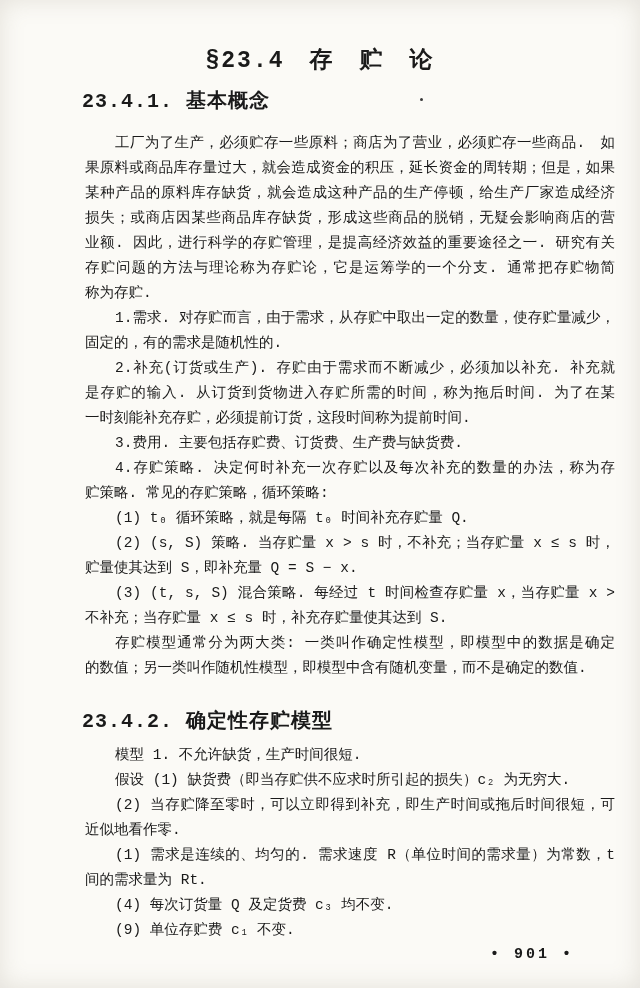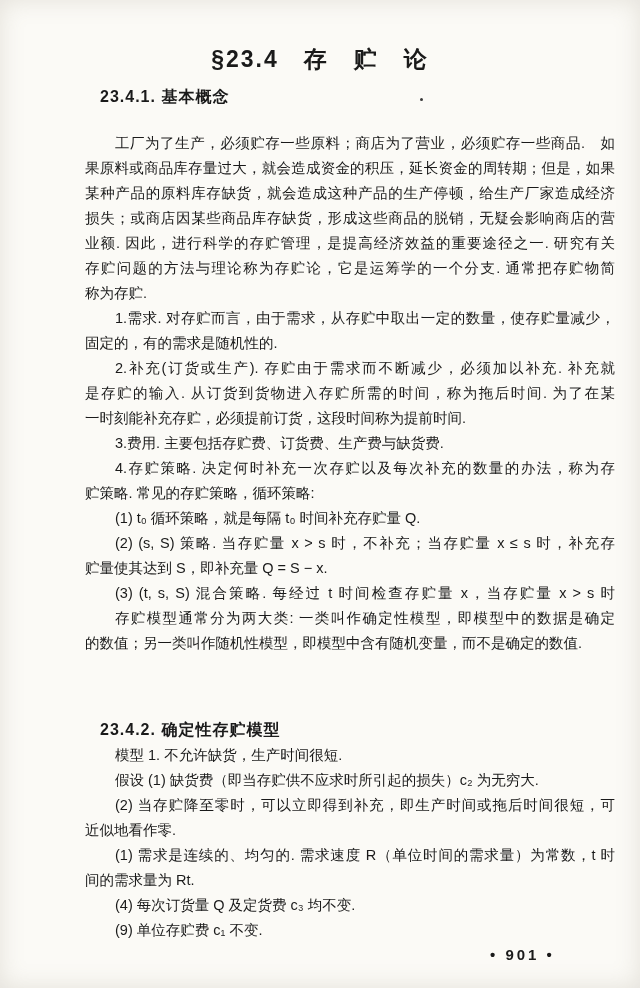--- a/index.html
+++ b/index.html
@@ -8,42 +8,42 @@
   }
   * { margin: 0; padding: 0; box-sizing: border-box; }
   html, body { background: #e8e6e0; }
   .page {
     position: relative;
     width: 640px;
     height: 988px;
     margin: 0 auto;
     background: var(--paper);
     color: var(--ink);
-    font-family: Liberation Sans, sans-serif;
+    font-family: Liberation Mono, monospace;
     overflow: hidden;
     box-shadow: inset 0 0 24px rgba(120,110,90,0.18);
   }
   .doc-title {
     position: absolute;
     top: 44px; left: 0;
     width: 100%;
     text-align: center;
     font-size: 23px;
     font-weight: bold;
     letter-spacing: 2px;
   }
   .sec-heading {
     position: absolute;
-    left: 100px;
-    font-size: 16px;
+    left: 82px;
+    font-size: 20px;
     font-weight: bold;
     letter-spacing: 1px;
   }
   #heading-1 { top: 87px; }
-  #heading-2 { top: 707px; margin-top: 13px; }
+  #heading-2 { top: 707px; }
   .lines {
     position: absolute;
     left: 85px;
     width: 530px;
   }
   #sec0-lines { top: 131px; }
   #sec1-lines { top: 743px; }
   .line {
     height: 25px;
     line-height: 25px;
@@ -92,20 +92,21 @@
       <div class="line indent just">2.补充(订货或生产). 存贮由于需求而不断减少，必须加以补充. 补充就</div>
       <div class="line just">是存贮的输入. 从订货到货物进入存贮所需的时间，称为拖后时间. 为了在某</div>
       <div class="line">一时刻能补充存贮，必须提前订货，这段时间称为提前时间.</div>
       <div class="line indent">3.费用. 主要包括存贮费、订货费、生产费与缺货费.</div>
       <div class="line indent just">4.存贮策略. 决定何时补充一次存贮以及每次补充的数量的办法，称为存</div>
       <div class="line">贮策略. 常见的存贮策略，循环策略:</div>
       <div class="line indent">(1) t₀ 循环策略，就是每隔 t₀ 时间补充存贮量 Q.</div>
       <div class="line indent just">(2) (s, S) 策略. 当存贮量 x &gt; s 时，不补充；当存贮量 x ≤ s 时，补充存</div>
       <div class="line">贮量使其达到 S，即补充量 Q = S − x.</div>
       <div class="line indent just">(3) (t, s, S) 混合策略. 每经过 t 时间检查存贮量 x，当存贮量 x &gt; s 时</div>
+      <div class="line">不补充；当存贮量 x ≤ s 时，补充存贮量使其达到 S.</div>
       <div class="line indent just">存贮模型通常分为两大类: 一类叫作确定性模型，即模型中的数据是确定</div>
       <div class="line">的数值；另一类叫作随机性模型，即模型中含有随机变量，而不是确定的数值.</div>
     </div>
 
   <div class="sec-heading" id="heading-2">23.4.2. 确定性存贮模型</div>
 
   <div class="lines" id="sec1-lines">
       <div class="line indent">模型 1. 不允许缺货，生产时间很短.</div>
       <div class="line indent">假设 (1) 缺货费（即当存贮供不应求时所引起的损失）c₂ 为无穷大.</div>
       <div class="line indent just">(2) 当存贮降至零时，可以立即得到补充，即生产时间或拖后时间很短，可</div>

